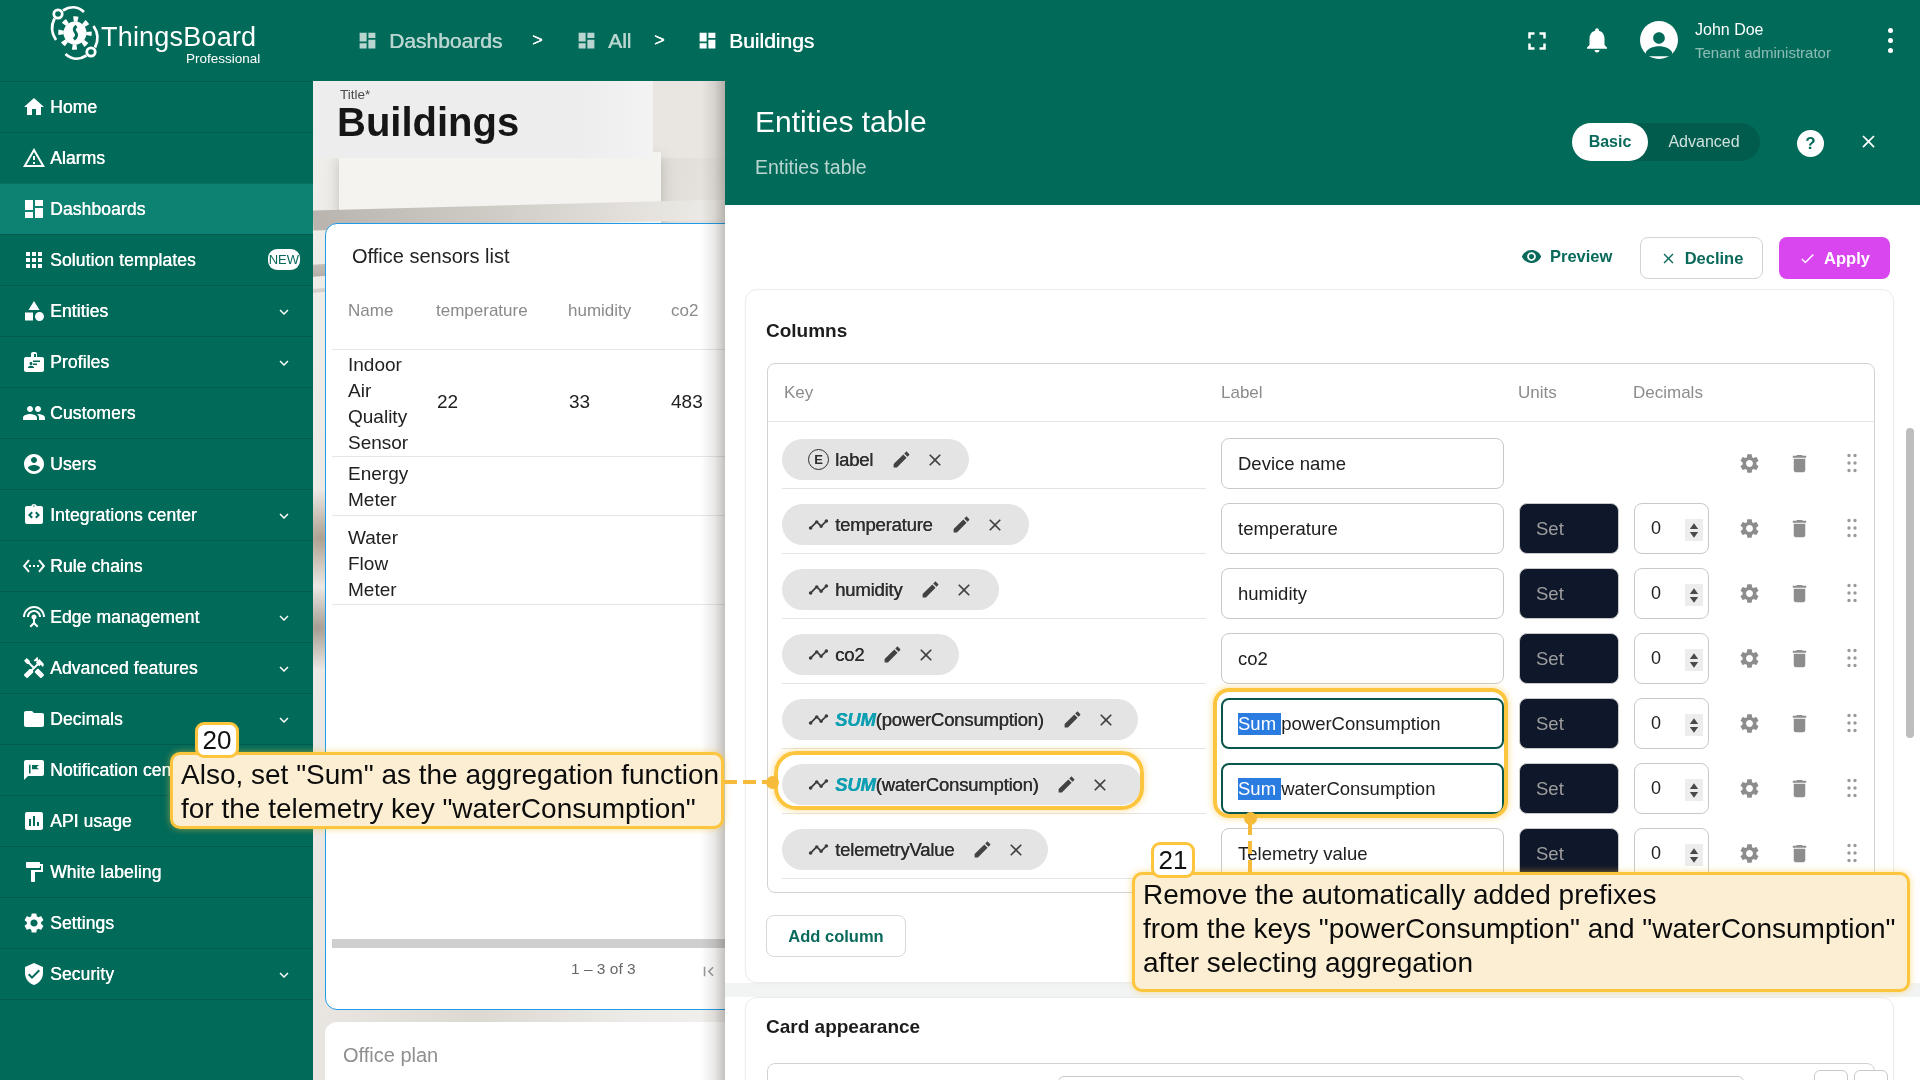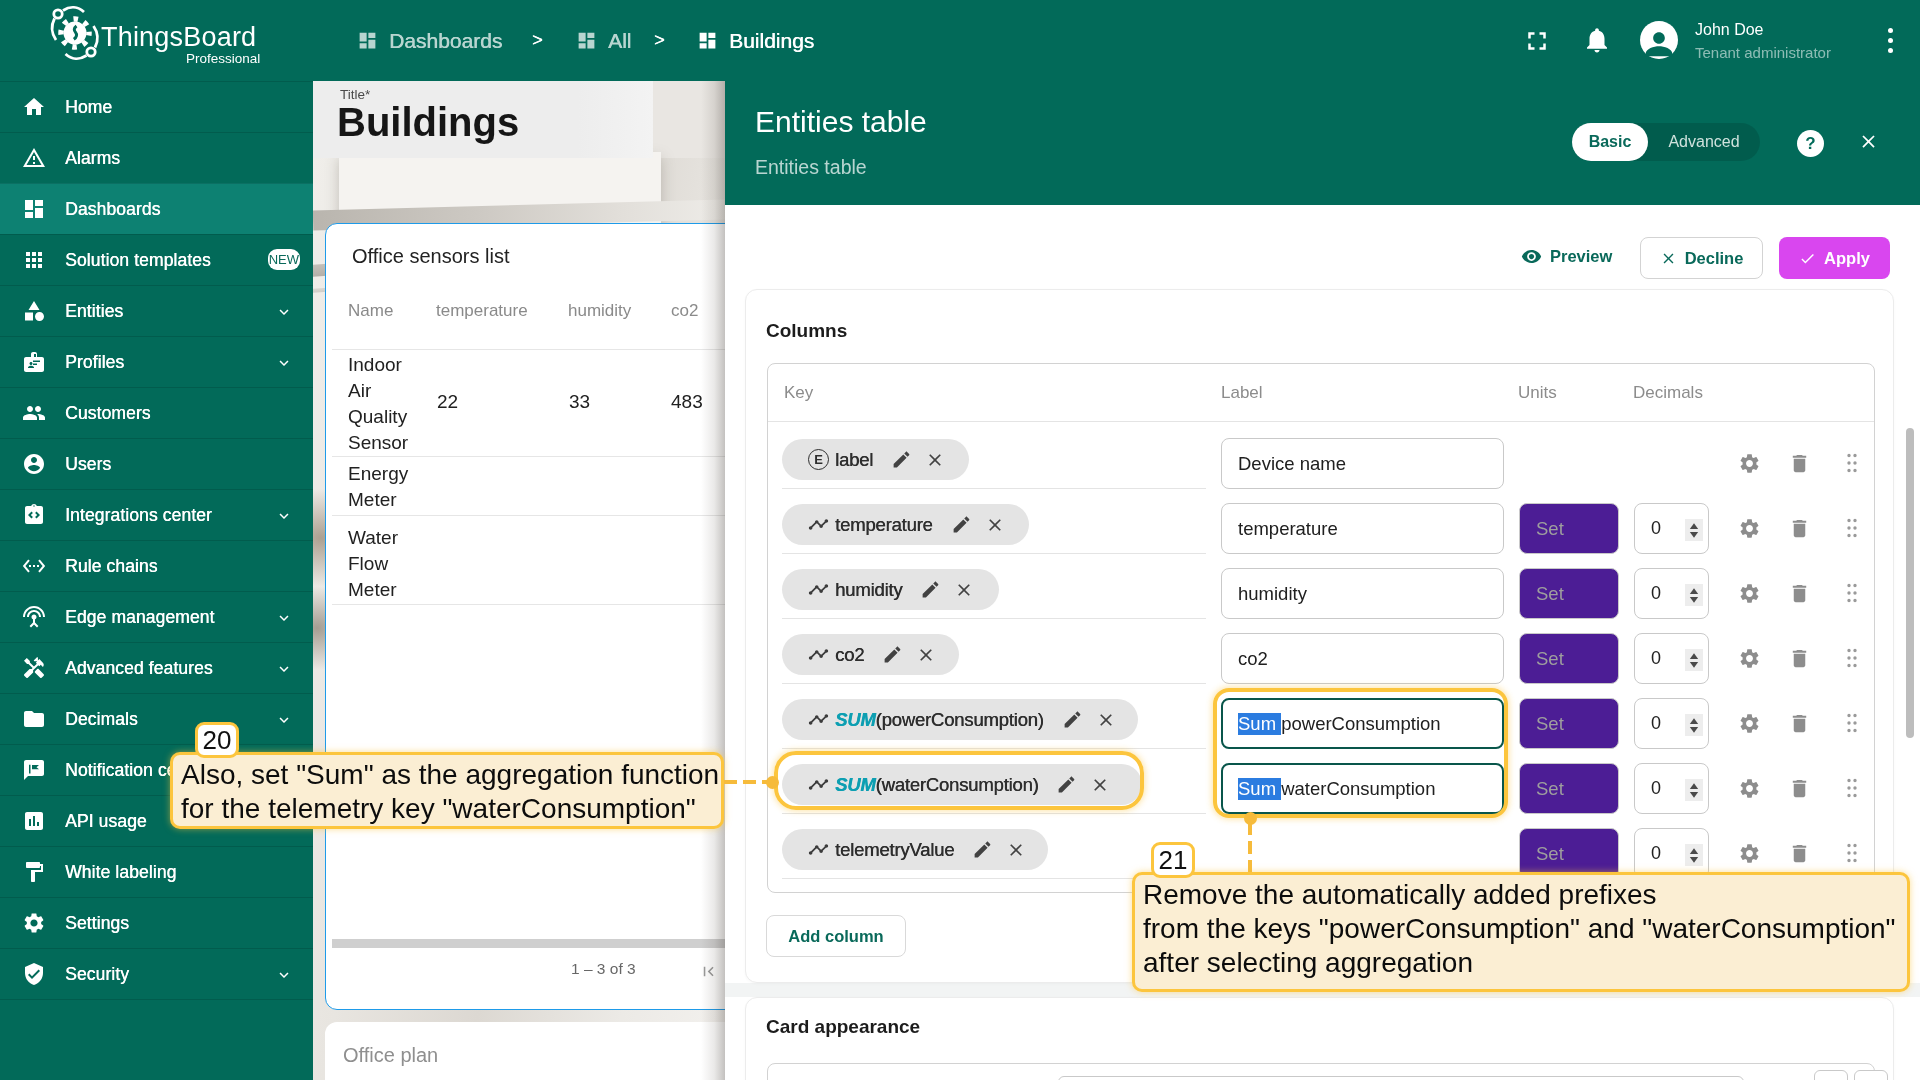--- a/index.html
+++ b/index.html
@@ -1,21 +1,21 @@
 <!DOCTYPE html>
 <html><head><meta charset="utf-8">
 <style>
 *{margin:0;padding:0;box-sizing:border-box;font-family:"Liberation Sans",sans-serif;}
 html,body{width:1920px;height:1080px;overflow:hidden;background:#fff;}
 
 #sidebar{position:absolute;left:0;top:0;width:313px;height:1080px;background:#026a59;z-index:3;}
 #logo{position:absolute;left:0;top:0;width:313px;height:81px;}
 .mitem{position:absolute;left:0;width:313px;height:51px;display:flex;align-items:center;padding-left:22px;border-top:1px solid rgba(0,0,0,0.13);color:#fff;}
 .mitem.active{background:#0d8172;}
-.mlabel{margin-left:19px;font-size:17.5px;font-weight:500;letter-spacing:.1px;text-shadow:.4px 0 0 currentColor;}
+.mlabel{margin-left:4px;font-size:17.5px;font-weight:500;letter-spacing:.1px;text-shadow:.4px 0 0 currentColor;}
 .newpill{position:absolute;right:13px;top:14px;background:#fff;color:#09695a;font-size:13px;font-weight:400;border-radius:9px;padding:3px 1px;}
 .chev{position:absolute;right:20px;top:17px;}
 
 #topbar{position:absolute;left:313px;top:0;width:1607px;height:81px;background:#026a59;z-index:2;color:#fff;}
 .bc{position:absolute;top:0;height:81px;display:flex;align-items:center;font-size:21px;font-weight:500;text-shadow:.4px 0 0 currentColor;}
 .bc svg{margin-right:11px;}
 
 #dash{position:absolute;left:313px;top:81px;width:412px;height:999px;background:#e9e6e2;overflow:hidden;z-index:1;}
 #titleband{position:absolute;left:0;top:0;width:340px;height:77px;background:linear-gradient(90deg,#ededed 0%,#ededed 78%,#f3f3f3 100%);}
 #photo{position:absolute;left:0;top:77px;width:412px;height:922px;background:
@@ -60,21 +60,21 @@
 .ctext{margin-left:6px;font-size:18.5px;font-weight:500;white-space:nowrap;letter-spacing:-.2px;text-shadow:.4px 0 0 currentColor;}
 .sum{color:#0d9fb2;font-weight:700;font-style:italic;}
 .cpen{margin-left:18px;flex:none;}
 .cx{margin-left:13px;flex:none;}
 .eic{width:21px;height:21px;border:1.8px solid #2e2e2e;border-radius:50%;font-size:13px;font-weight:700;display:flex;align-items:center;justify-content:center;flex:none;}
 .tic{flex:none;}
 .rowdiv{position:absolute;left:14px;width:424px;border-top:1px solid #e4e4e4;}
 .linput{position:absolute;height:51px;border:1px solid #c9c9c9;border-radius:8px;font-size:18.5px;color:#202020;display:flex;align-items:center;padding-left:16px;background:#fff;white-space:pre;}
 .linput.tealb{border:2px solid #09564b;padding-left:15px;}
 .sel{background:#2b7ce0;color:#fff;}
-.uinput{position:absolute;width:100px;height:51px;border:1px solid #c9c9c9;border-radius:8px;font-size:18.5px;color:#9e9e9e;display:flex;align-items:center;padding-left:16px;background:#4c1d95;}
+.uinput{position:absolute;width:100px;height:51px;border:1px solid #c9c9c9;border-radius:8px;font-size:18.5px;color:#9e9e9e;display:flex;align-items:center;padding-left:16px;background:#0f172a;}
 .dinput{position:absolute;width:75px;height:51px;border:1px solid #c9c9c9;border-radius:8px;font-size:18px;color:#222;display:flex;align-items:center;padding-left:16px;background:#fff;}
 .spin{position:absolute;right:5px;top:15px;width:18px;height:22px;background:#ededed;display:flex;flex-direction:column;align-items:center;justify-content:center;gap:1px;}
 .ric{position:absolute;}
 #addcol{position:absolute;left:20px;top:625px;width:140px;height:42px;border:1px solid #d9d9d9;border-radius:8px;color:#09695a;font-size:16.5px;font-weight:700;display:flex;align-items:center;justify-content:center;}
 
 #cabox{position:absolute;left:21px;top:65px;width:1108px;height:120px;border:1px solid #d2d2d2;border-radius:8px;}
 .mini{position:absolute;border:1px solid #c9c9c9;border-radius:6px;background:#fff;}
 
 #gapstrip{position:absolute;left:0px;top:902px;width:1195px;height:14px;background:#f2f4f4;}
 
@@ -544,20 +544,21 @@
           </svg>
           <span class="ctext">telemetryValue</span>
           <svg class="cpen" width="21" height="21" viewBox="0 0 24 24" fill="#424242">
             <path d="M3 17.25V21h3.75L17.81 9.94l-3.75-3.75L3 17.25zM20.71 7.04c.39-.39.39-1.02 0-1.41l-2.34-2.34c-.39-.39-1.02-.39-1.41 0l-1.83 1.83 3.75 3.75 1.83-1.83z"></path>
           </svg>
           <svg class="cx" width="20" height="20" viewBox="0 0 24 24" fill="#424242">
             <path d="M19 6.41L17.59 5 12 10.59 6.41 5 5 6.41 10.59 12 5 17.59 6.41 19 12 13.41 17.59 19 19 17.59 13.41 12z"></path>
           </svg>
         </div>
 <div class="rowdiv" style="top:514px"></div>
+<div class="linput" style="left:453px;top:464px;width:283px">Telemetry value</div>
 <div class="uinput" style="left:751px;top:464px">Set</div>
 <div class="dinput" style="left:866px;top:464px">
           <span>0</span>
           <span class="spin">
             <svg width="10" height="7" viewBox="0 0 12 8" fill="#4a4a4a">
               <path d="M6 0l5 7H1z"></path>
             </svg>
             <svg width="10" height="7" viewBox="0 0 12 8" fill="#4a4a4a">
               <path d="M6 8L1 1h10z"></path>
             </svg>

